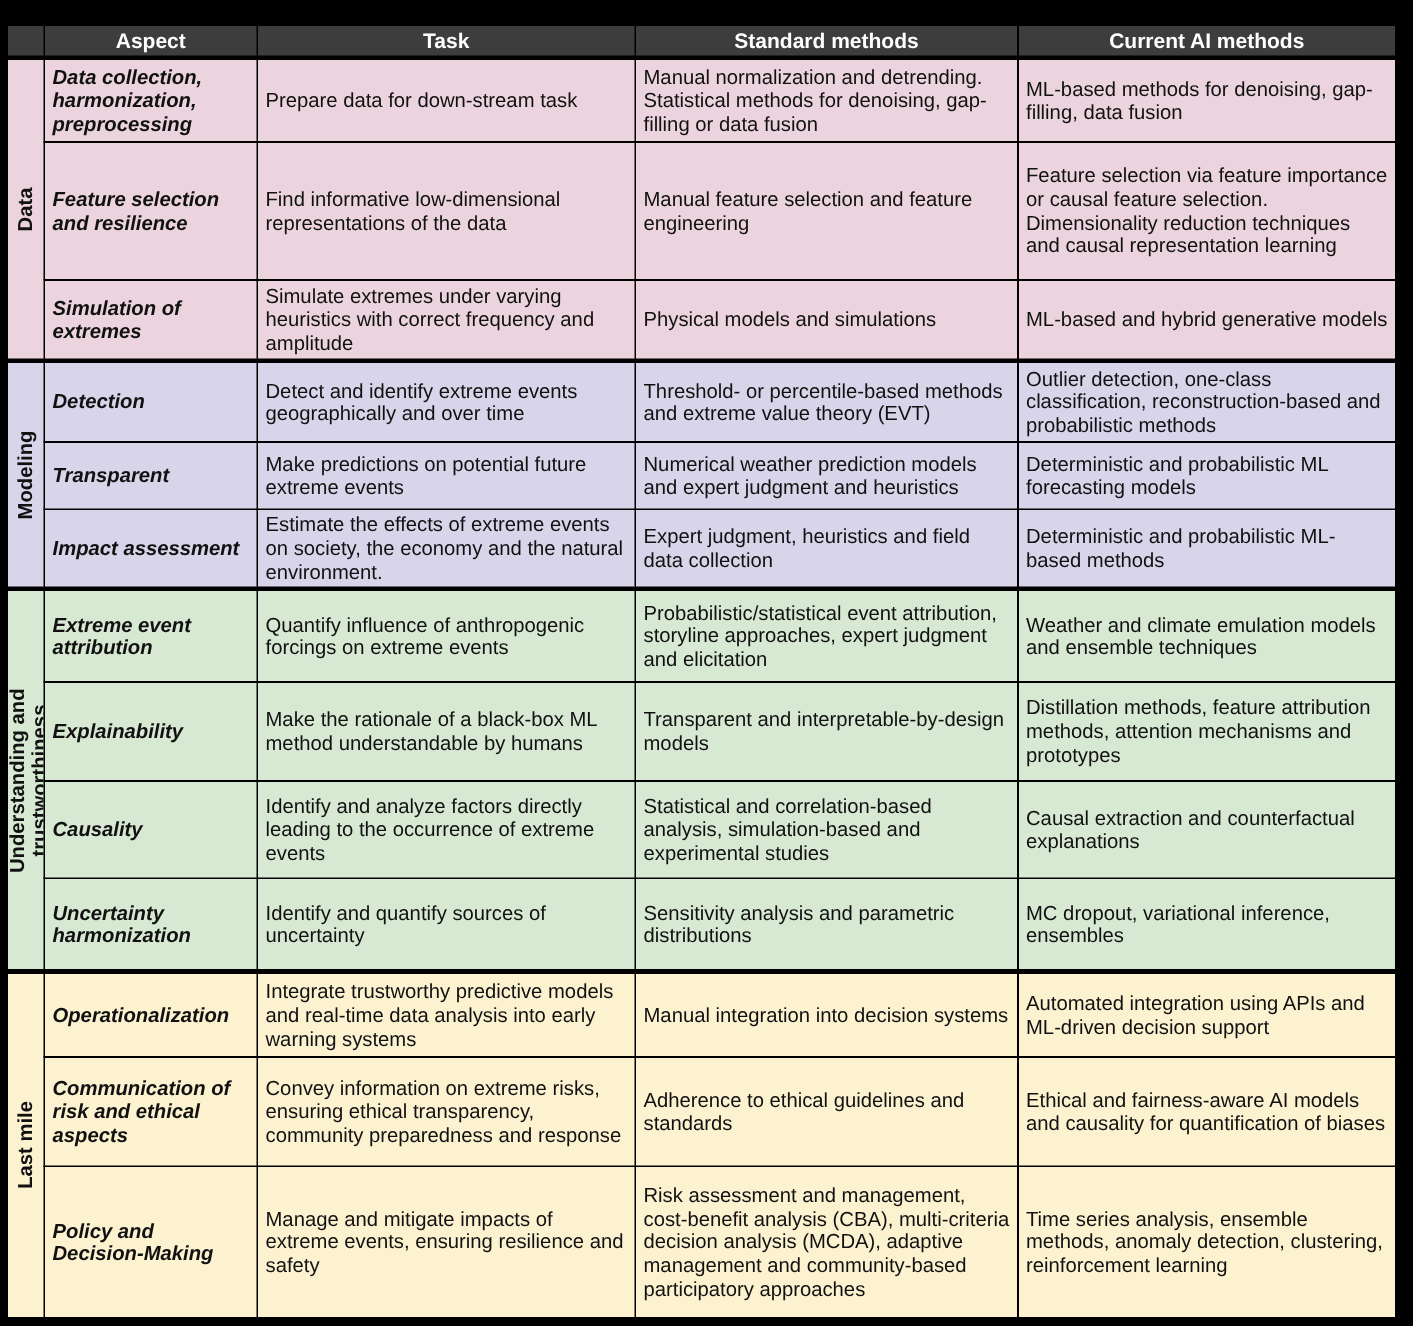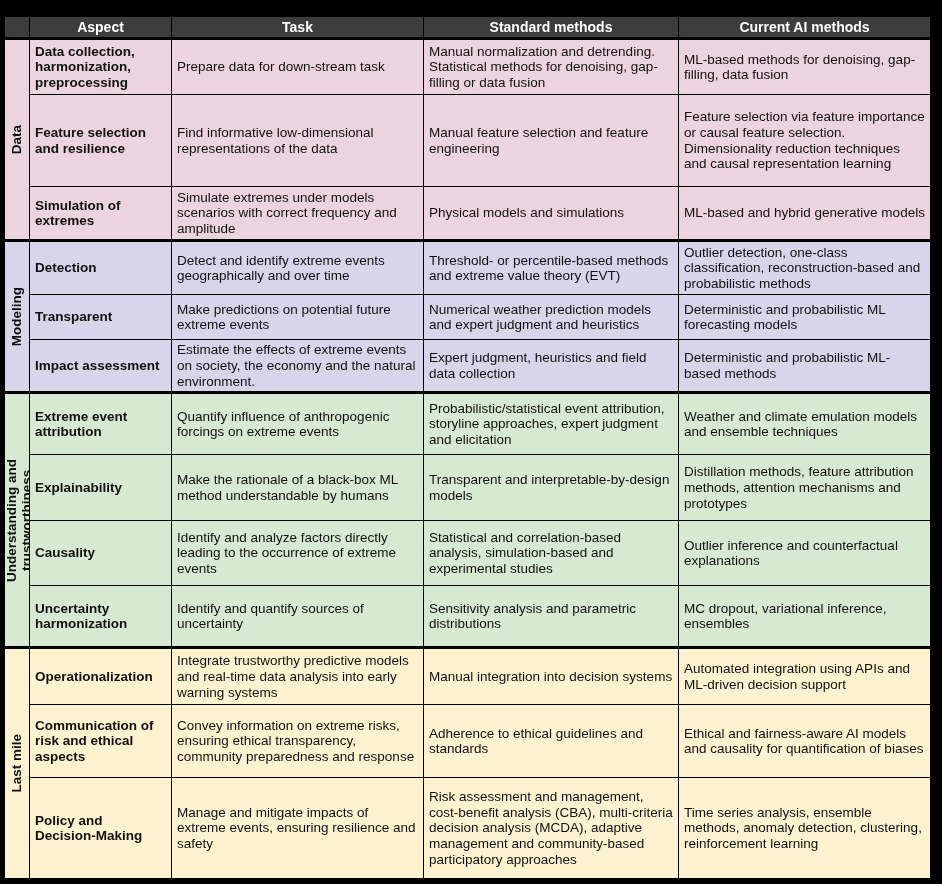--- a/index.html
+++ b/index.html
@@ -24,21 +24,21 @@
     font-size:13.5px;line-height:1.16;color:var(--text,#111);
     vertical-align:middle;text-align:left;
     overflow:hidden;
   }
   thead th{
     background:var(--header_bg,#3d3d3d);color:var(--header_text,#fff);
     font-weight:bold;font-size:14px;text-align:center;
     border-bottom-width:2px;padding:2px 4px;
   }
   tr.group-start td{border-top-width:3px;}
-  td.aspect{font-weight:bold;}
+  td.aspect{font-weight:bold;font-style:italic;}
   td.gcell{text-align:center;padding:0;}
   .vtext{
     display:inline-block;
     writing-mode:vertical-rl;
     transform:rotate(180deg);
     font-weight:bold;font-size:13.5px;line-height:1.08;
     vertical-align:middle;
   }
   .vtext.wrap2{height:140px;}
   .g-data td{background:var(--data_bg,#ecd4df);}
@@ -79,21 +79,21 @@
         <td>ML-based methods for denoising, gap-filling, data fusion</td>
       </tr>
       <tr class="g-data" style="height:92px">
         <td class="aspect">Feature selection and resilience</td>
         <td>Find informative low-dimensional representations of the data</td>
         <td>Manual feature selection and feature engineering</td>
         <td>Feature selection via feature importance or causal feature selection. Dimensionality reduction techniques and causal representation learning</td>
       </tr>
       <tr class="g-data" style="height:54px">
         <td class="aspect">Simulation of extremes</td>
-        <td>Simulate extremes under models scenarios with correct frequency and amplitude</td>
+        <td>Simulate extremes under varying heuristics with correct frequency and amplitude</td>
         <td>Physical models and simulations</td>
         <td>ML-based and hybrid generative models</td>
       </tr>
 
       <tr class="g-modeling group-start" style="height:54px">
         <td class="gcell" rowspan="3">
           <span class="vtext">Modeling</span>
         </td>
         <td class="aspect">Detection</td>
         <td>Detect and identify extreme events geographically and over time</td>
@@ -125,21 +125,21 @@
       <tr class="g-understanding" style="height:66px">
         <td class="aspect">Explainability</td>
         <td>Make the rationale of a black-box ML method understandable by humans</td>
         <td>Transparent and interpretable-by-design models</td>
         <td>Distillation methods, feature attribution methods, attention mechanisms and prototypes</td>
       </tr>
       <tr class="g-understanding" style="height:65px">
         <td class="aspect">Causality</td>
         <td>Identify and analyze factors directly leading to the occurrence of extreme events</td>
         <td>Statistical and correlation-based analysis, simulation-based and experimental studies</td>
-        <td>Outlier inference and counterfactual explanations</td>
+        <td>Causal extraction and counterfactual explanations</td>
       </tr>
       <tr class="g-understanding" style="height:62px">
         <td class="aspect">Uncertainty harmonization</td>
         <td>Identify and quantify sources of uncertainty</td>
         <td>Sensitivity analysis and parametric distributions</td>
         <td>MC dropout, variational inference, ensembles</td>
       </tr>
 
       <tr class="g-lastmile group-start" style="height:57px">
         <td class="gcell" rowspan="3">

